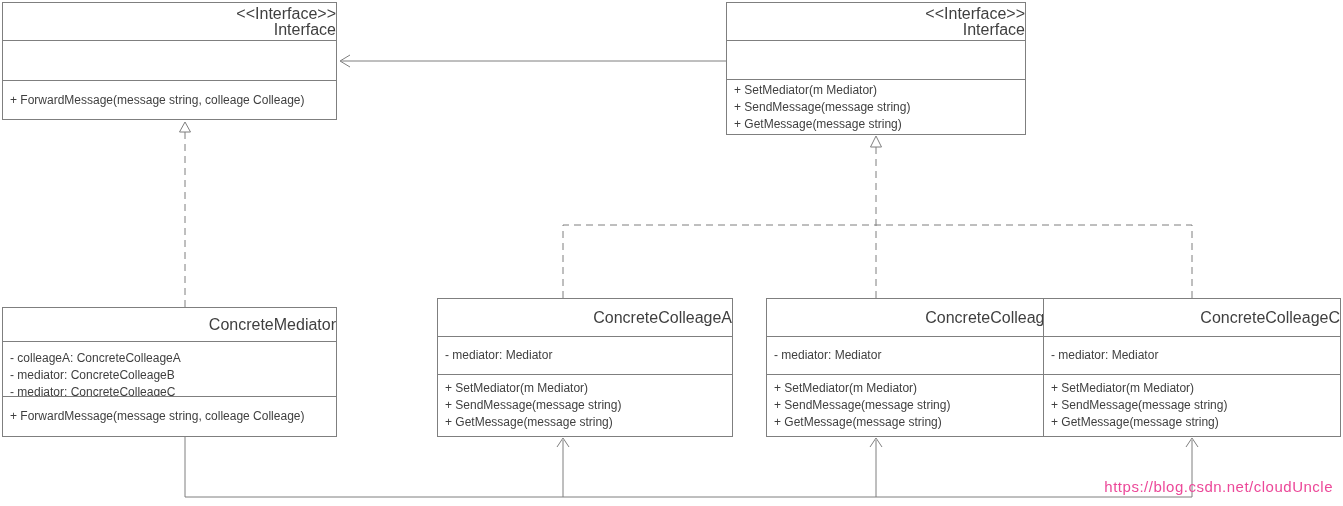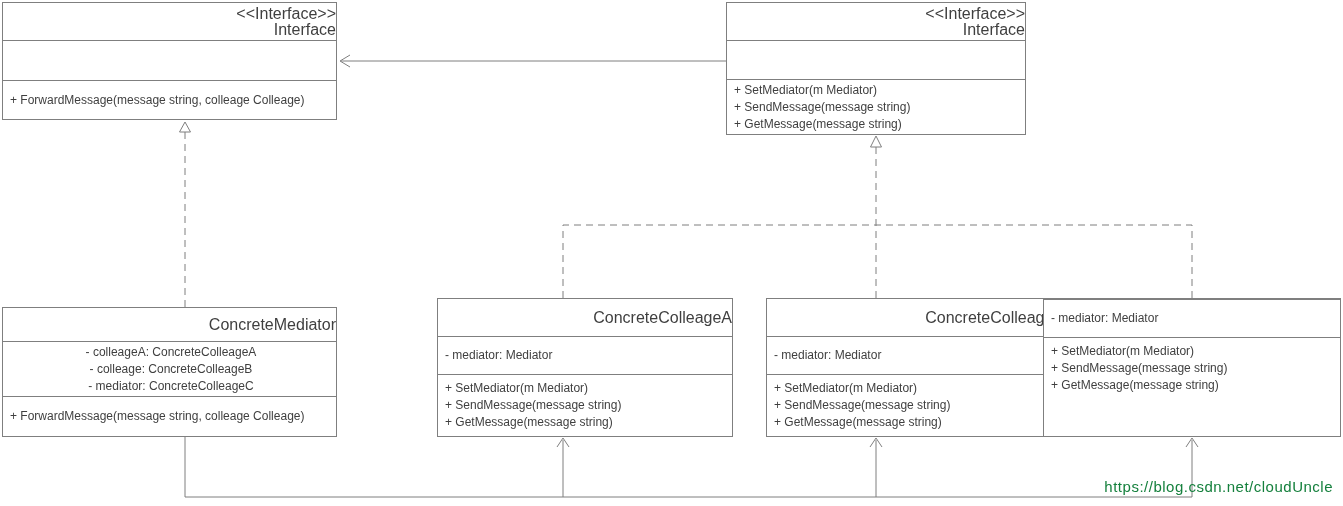--- a/index.html
+++ b/index.html
@@ -14,21 +14,21 @@
   }
   .comp { box-sizing:border-box; overflow:hidden; }
   .sep  { border-top:1px solid #7f7f7f; }
   .title {
     display:flex; flex-direction:column; justify-content:center; align-items:flex-end;
     font-size:16px; line-height:16px; text-align:center;
   }
   .members { font-size:12px; line-height:17px; padding-left:7px; padding-right:4px; white-space:nowrap; }
   .watermark {
     position:absolute; right:10px; top:478px; z-index:2;
-    font-size:15px; color:#15803d; letter-spacing:0.5px;
+    font-size:15px; color:#ec4899; letter-spacing:0.5px;
   }
 </style>
 </head>
 <body>
 
 <div class="canvas">
 
   <svg class="connectors" width="1343" height="506" viewBox="0 0 1343 506">
     <g stroke="#7f7f7f" stroke-width="1" fill="none">
 
@@ -69,23 +69,23 @@
       <div>+ SetMediator(m Mediator)</div>
       <div>+ SendMessage(message string)</div>
       <div>+ GetMessage(message string)</div>
     </div>
   </div>
 
   <div class="uml-class" style="left:2px; top:307px; width:335px; height:130px;">
     <div class="comp title" style="height:33px;">
       <div>ConcreteMediator</div>
     </div>
-    <div class="comp sep members" style="height:55px; padding-top:2px;text-align:center;">
+    <div class="comp sep members" style="height:55px; padding-top:8px;">
       <div>- colleageA: ConcreteColleageA</div>
-      <div>- colleage: ConcreteColleageB</div>
+      <div>- mediator: ConcreteColleageB</div>
       <div>- mediator: ConcreteColleageC</div>
     </div>
     <div class="comp sep members" style="height:40px; padding-top:11px;">
       <div>+ ForwardMessage(message string, colleage Colleage)</div>
     </div>
   </div>
 
   <div class="uml-class" style="left:437px; top:298px; width:296px; height:139px;">
     <div class="comp title" style="height:37px;">
       <div>ConcreteColleageA</div>
@@ -108,20 +108,23 @@
       <div>- mediator: Mediator</div>
     </div>
     <div class="comp sep members" style="height:62px; padding-top:5px;">
       <div>+ SetMediator(m Mediator)</div>
       <div>+ SendMessage(message string)</div>
       <div>+ GetMessage(message string)</div>
     </div>
   </div>
 
   <div class="uml-class" style="left:1043px; top:298px; width:298px; height:139px;">
+    <div class="comp title" style="height:37px;">
+      <div>ConcreteColleageC</div>
+    </div>
     <div class="comp sep members" style="height:38px; padding-top:10px;">
       <div>- mediator: Mediator</div>
     </div>
     <div class="comp sep members" style="height:62px; padding-top:5px;">
       <div>+ SetMediator(m Mediator)</div>
       <div>+ SendMessage(message string)</div>
       <div>+ GetMessage(message string)</div>
     </div>
   </div>
 

